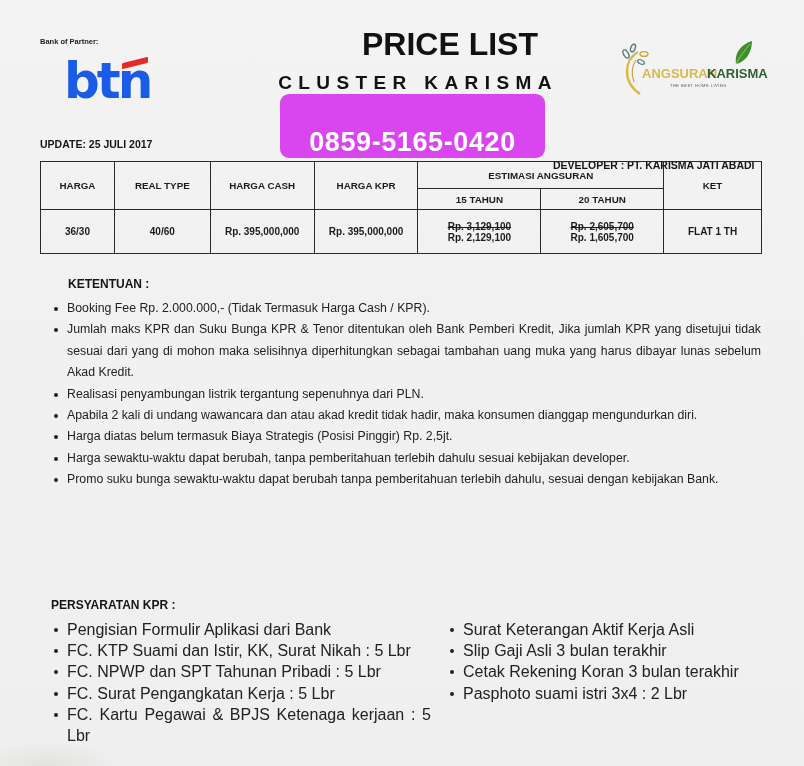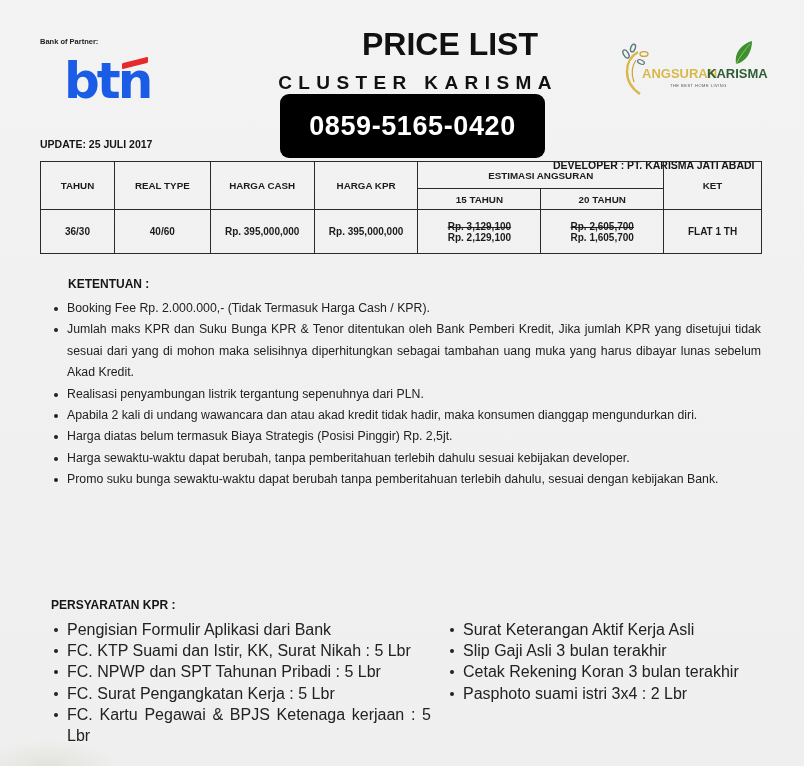--- a/index.html
+++ b/index.html
@@ -13,21 +13,21 @@
   .abs { position: absolute; }
 
   
   .partner-label { left: 40px; top: 37px; font-size: 7.5px; font-weight: bold; color: #222; }
   .btn-logo { left: 64px; top: 56px; width: 86px; height: 50px; }
   .btn-logo .txt { position: absolute; left: 0; top: 0; font-size: 50px; font-weight: bold; color: #1a5ce6; letter-spacing: -3px; line-height: 50px; font-family: "DejaVu Sans", sans-serif; }
   .btn-logo .accent { position: absolute; left: 58px; top: 4px; width: 26px; height: 6px; background: #e42a2a; transform: skewY(-14deg); border-radius: 1px; }
 
   .title { left: 0; width: 804px; top: 26px; text-align: center; font-size: 32px; font-weight: bold; color: #111; letter-spacing: 0px; margin-left: 48px; }
   .subtitle { left: 0; width: 836px; top: 72px; text-align: center; font-size: 19px; font-weight: bold; color: #111; letter-spacing: 6.4px; }
-  .phone-box { left: 280px; top: 94px; width: 265px; height: 64px; background: #000000; border-radius: 9px; display: flex; align-items: center; justify-content: center; }
+  .phone-box { left: 280px; top: 94px; width: 265px; height: 64px; background: #d946ef; border-radius: 9px; display: flex; align-items: flex-end; justify-content: center; }
   .phone-box span { color: #ffffff; font-size: 27px; font-weight: bold; letter-spacing: 0.6px; }
 
   .ck-logo { left: 618px; top: 38px; width: 150px; height: 60px; }
   .ck-logo .name1 { position: absolute; left: 24px; top: 28px; font-size: 13px; font-weight: bold; color: #d9b84a; }
   .ck-logo .name2 { position: absolute; left: 89px; top: 28px; font-size: 13px; font-weight: bold; color: #2e5e35; }
   .ck-logo .tag { position: absolute; left: 52px; top: 45px; font-size: 4px; color: #555; letter-spacing: 0.5px; }
 
   .update { left: 40px; top: 138px; font-size: 10.5px; font-weight: bold; color: #151515; }
   .developer { left: 553px; top: 138px; font-size: 10.5px; font-weight: bold; color: #151515; margin-top: 21px; }
 
@@ -92,21 +92,21 @@
     <col style="width:74px">
       <col style="width:96px">
       <col style="width:104px">
       <col style="width:104px">
       <col style="width:123px">
       <col style="width:123px">
       <col style="width:98px">
   </colgroup>
   <tbody>
       <tr style="height:27px">
-    <th rowspan="2">TAHUN</th>
+    <th rowspan="2">HARGA</th>
     <th rowspan="2">REAL TYPE</th>
     <th rowspan="2">HARGA CASH</th>
     <th rowspan="2">HARGA KPR</th>
     <th colspan="2">ESTIMASI ANGSURAN</th>
     <th rowspan="2">KET</th>
   </tr>
   <tr style="height:21px">
     <th>15 TAHUN</th>
     <th>20 TAHUN</th>
   </tr>

